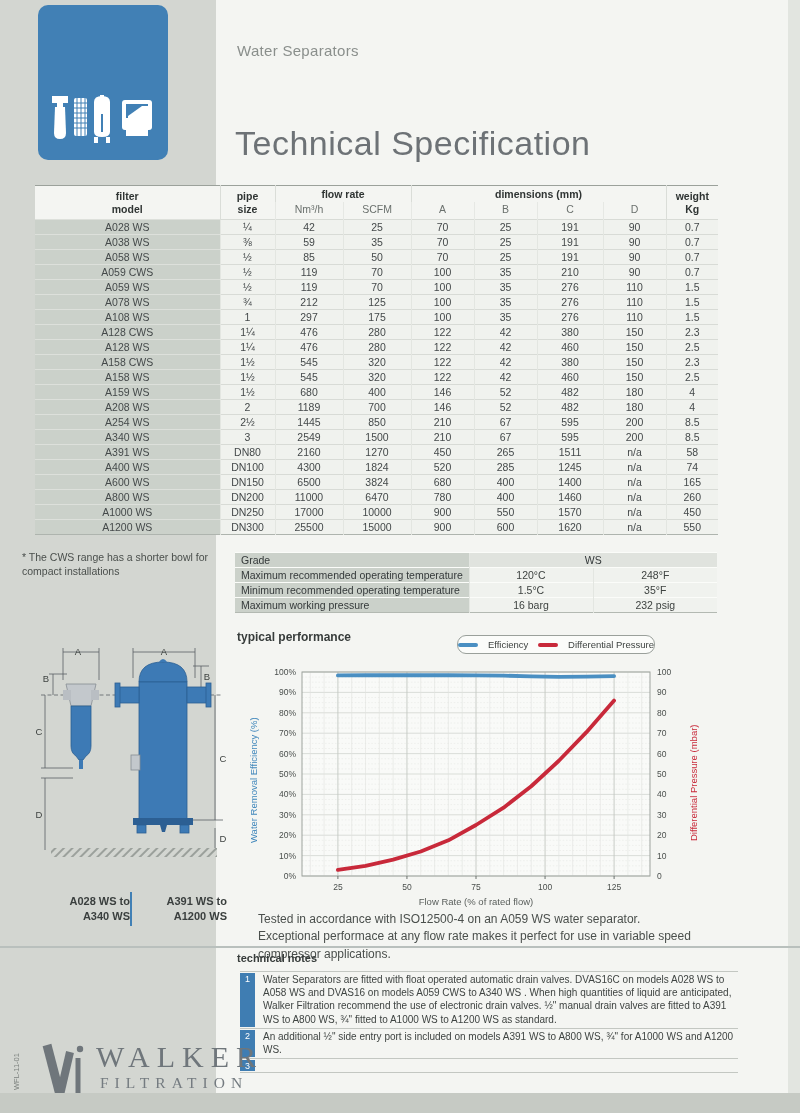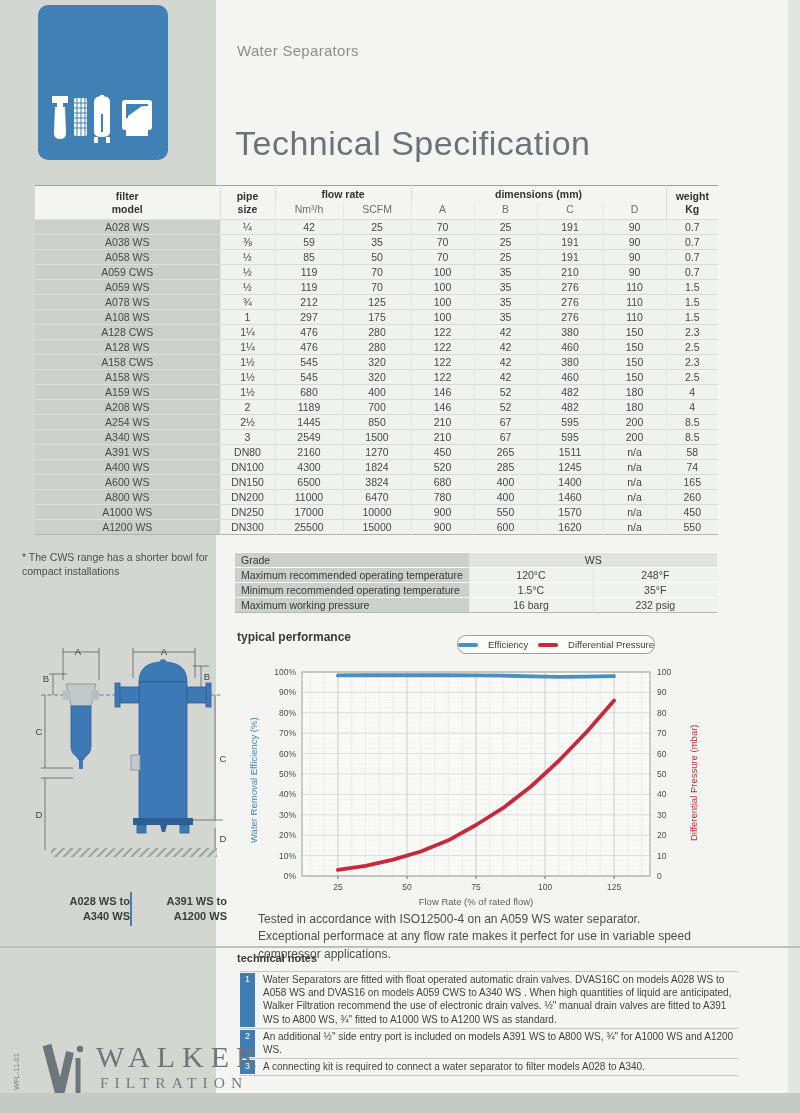--- a/index.html
+++ b/index.html
@@ -550,21 +550,20 @@
     <div class="note">
       <div class="num">1</div>
       <div class="txt">Water Separators are fitted with float operated automatic drain valves. DVAS16C on models A028 WS to A058 WS and DVAS16 on models A059 CWS to A340 WS . When high quantities of liquid are anticipated, Walker Filtration recommend the use of electronic drain valves. ½" manual drain valves are fitted to A391 WS to A800 WS, ¾" fitted to A1000 WS to A1200 WS as standard.</div>
     </div>
     <div class="note">
       <div class="num">2</div>
       <div class="txt">An additional ½" side entry port is included on models A391 WS to A800 WS, ¾" for A1000 WS and A1200 WS.</div>
     </div>
     <div class="note">
       <div class="num">3</div>
-      <div class="txt">A connecting kit is required to connect a water separator to filter models A028 to A340.</div>
     </div>
   </div>
 
 <svg class="drawing" width="198" height="250" viewBox="0 0 198 250">
   <defs>
     <pattern id="hatch" width="6" height="9" patternTransform="rotate(45)" patternUnits="userSpaceOnUse">
       <rect width="6" height="9" fill="#d3d6d1"></rect>
       <line x1="1" y1="0" x2="1" y2="9" stroke="#8d938e" stroke-width="1.6"></line>
     </pattern>
   </defs>

